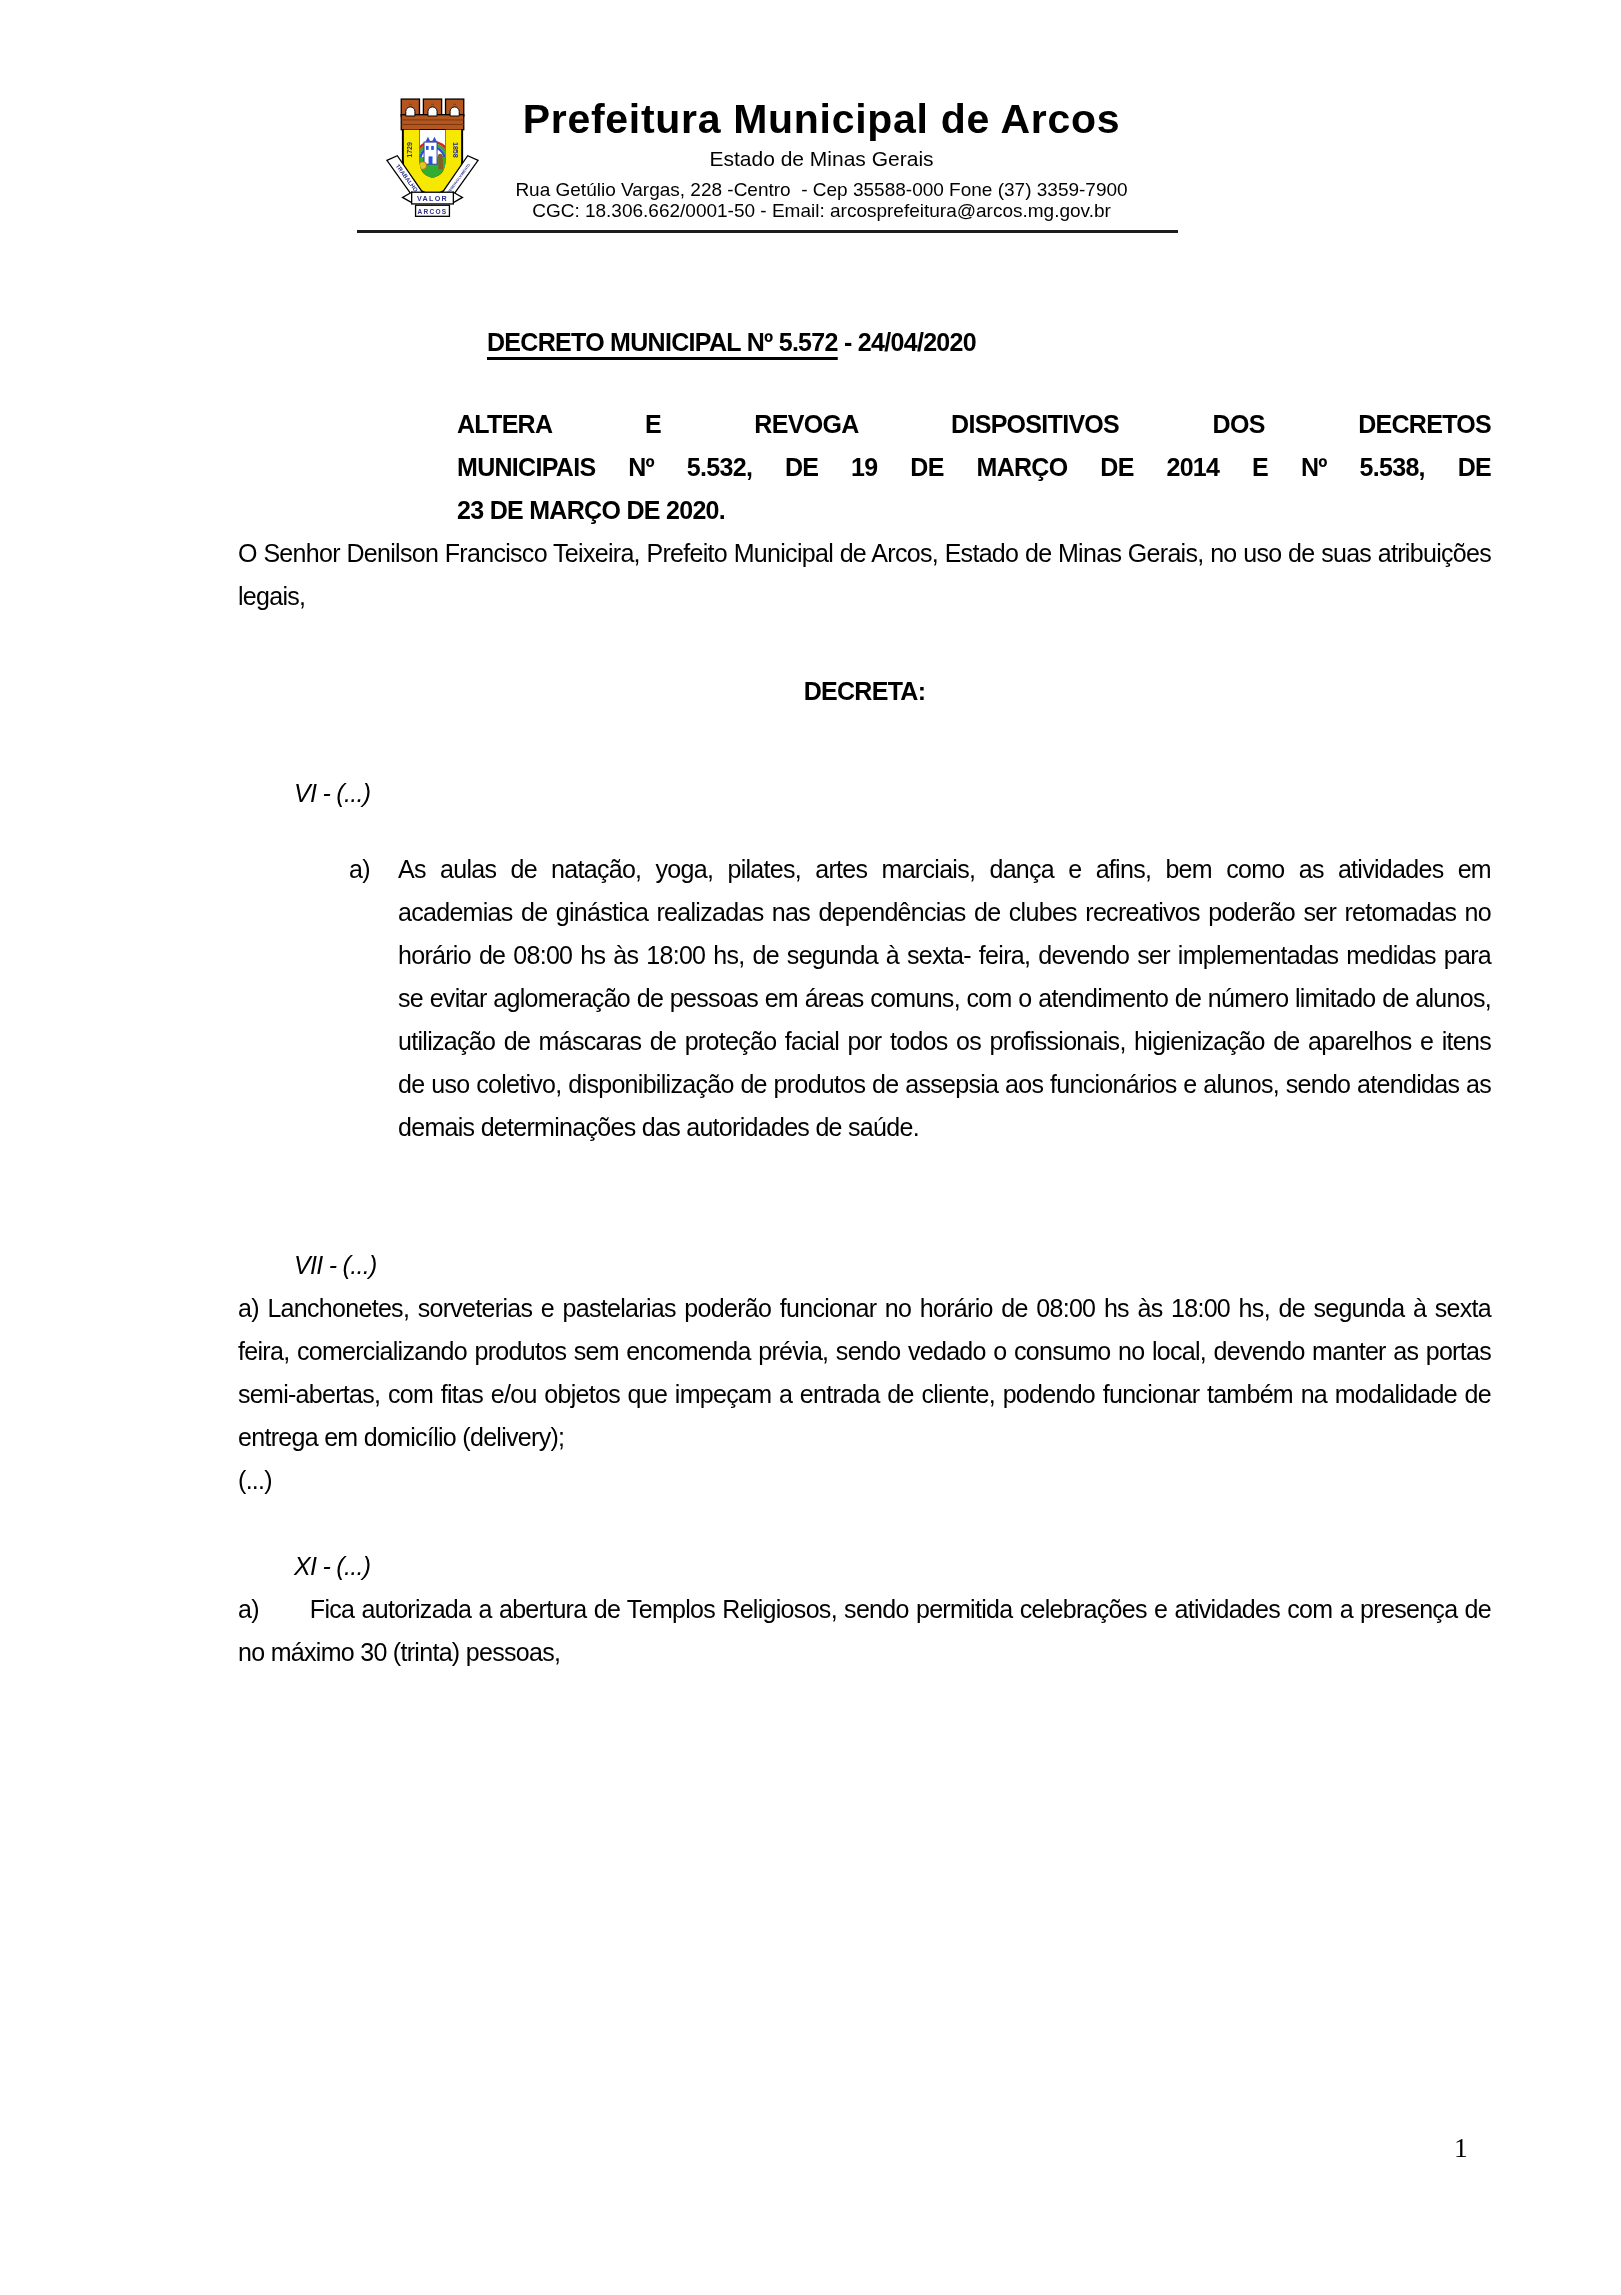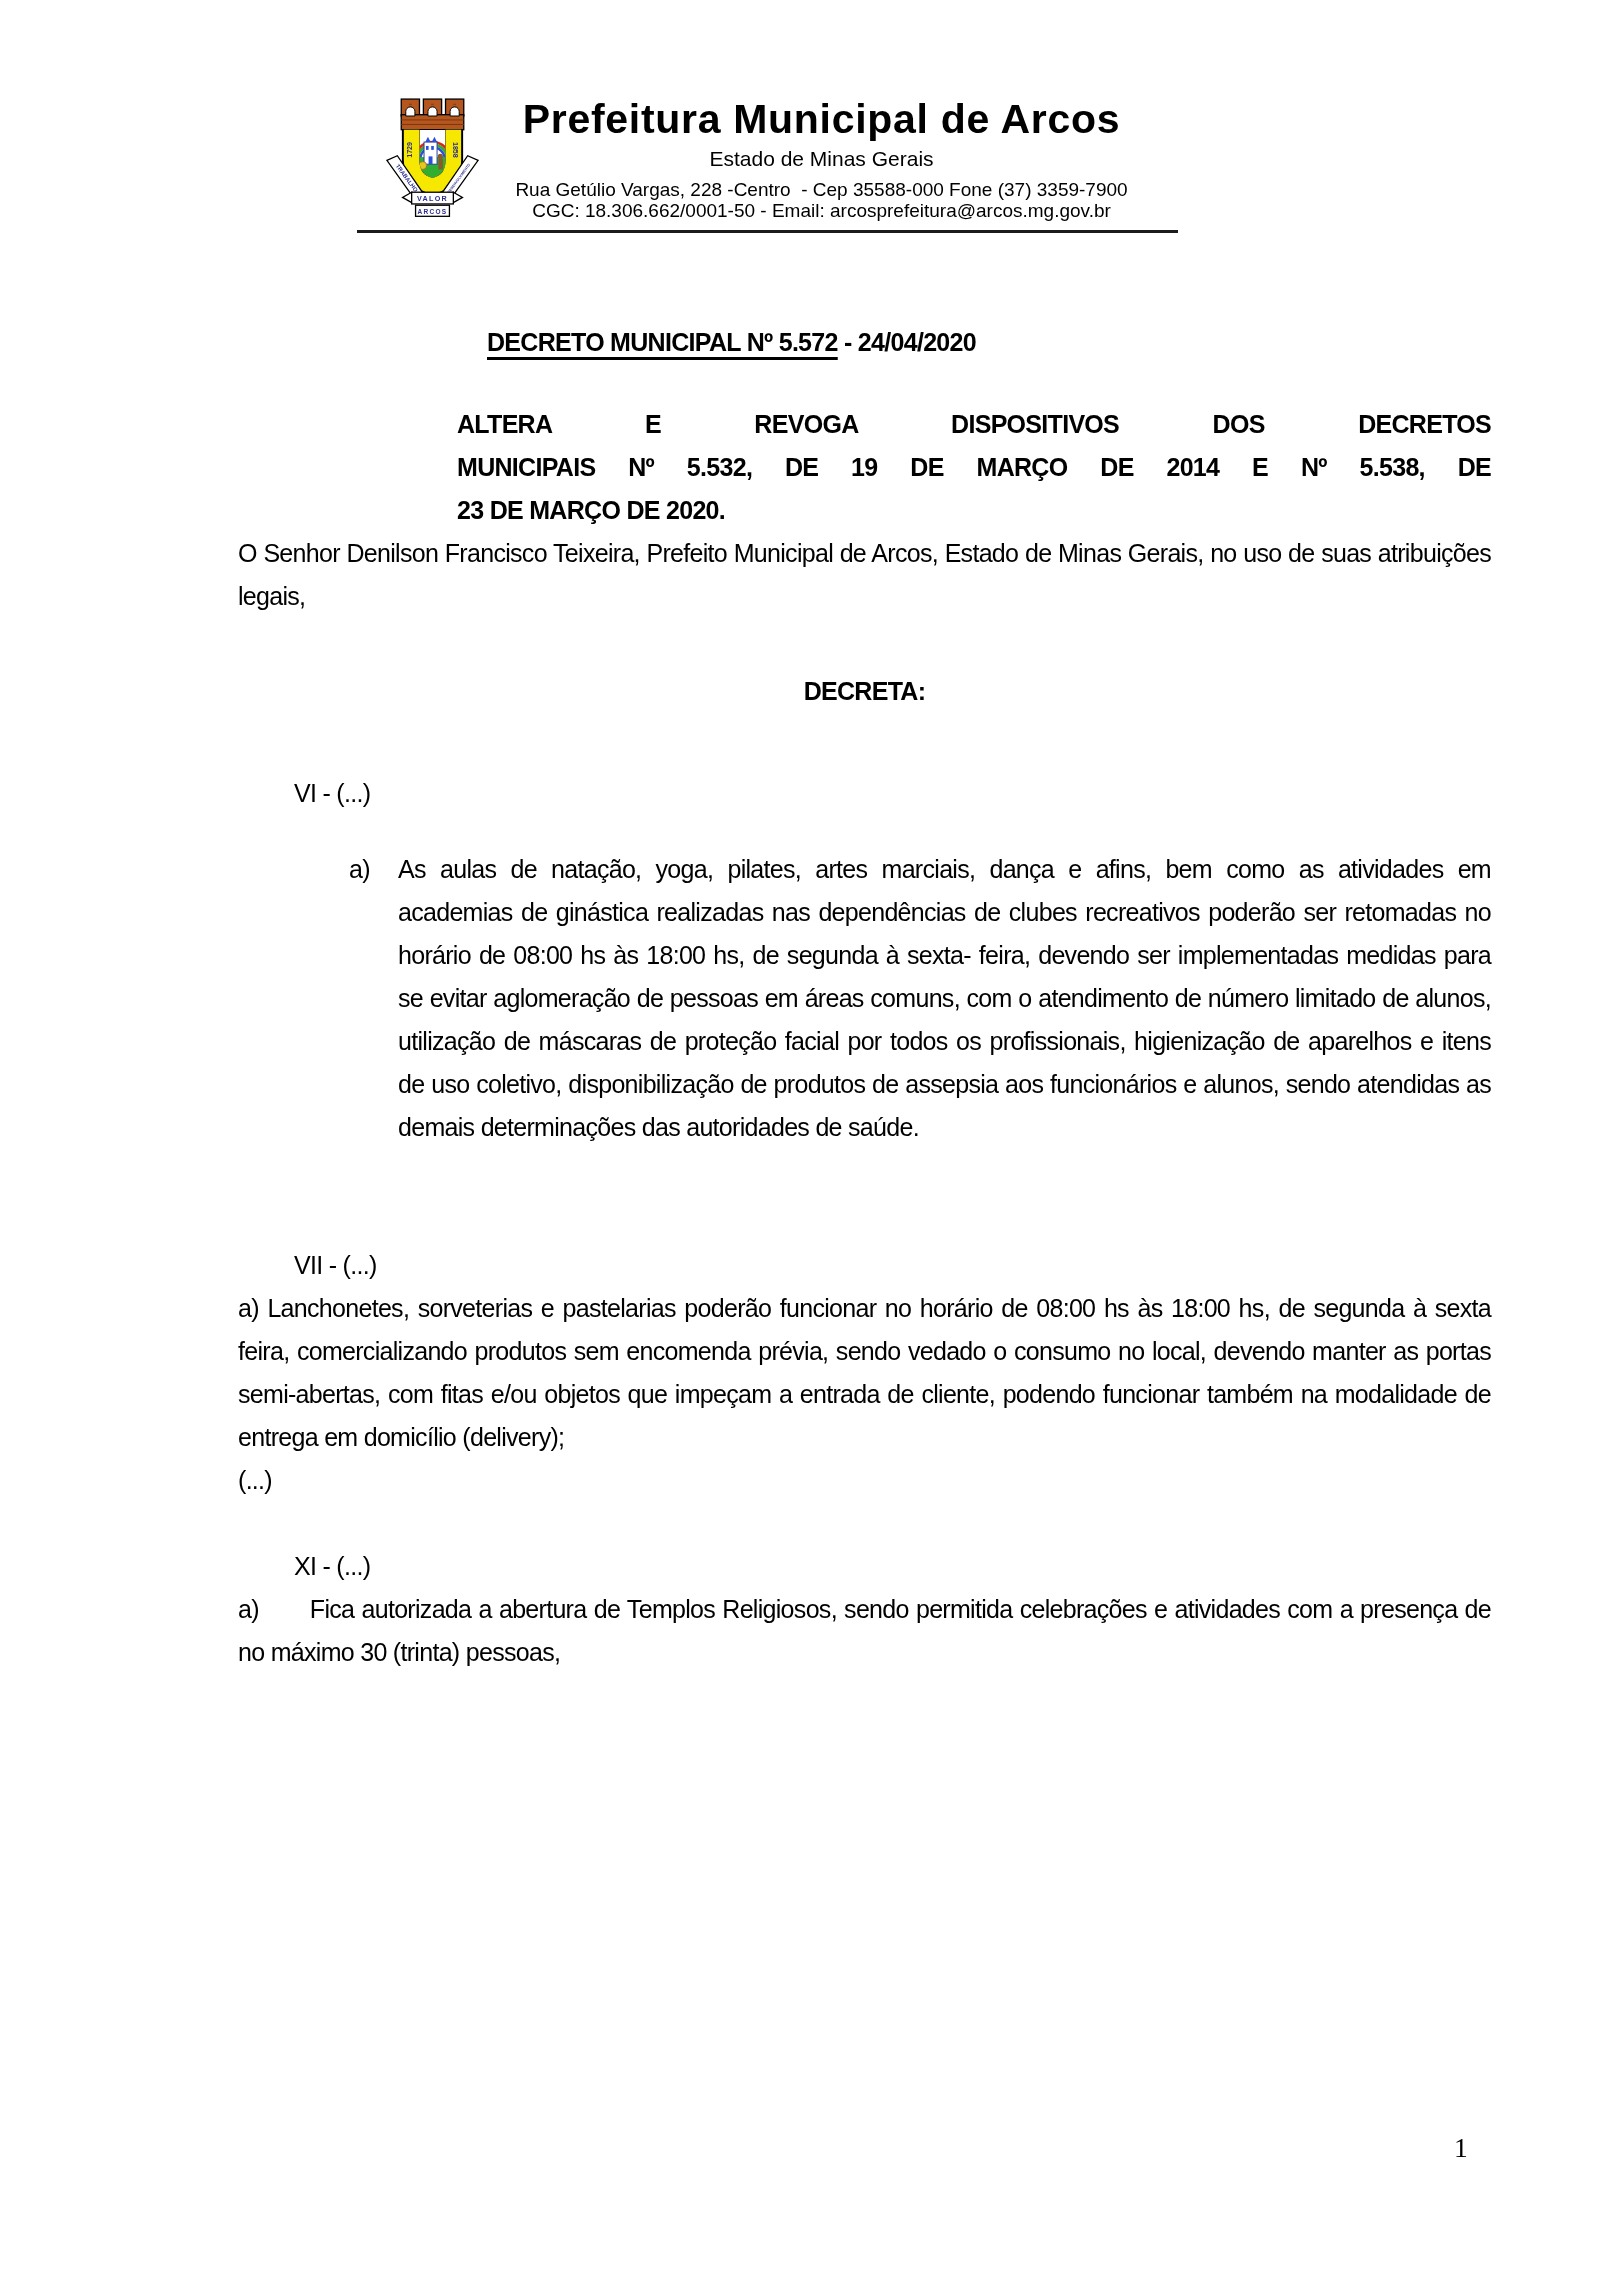--- a/index.html
+++ b/index.html
@@ -51,21 +51,21 @@
   .summary { margin-top: 39px; margin-left: 219px; font-weight: bold; }
   .jline { text-align: justify; text-align-last: justify; }
   .jline:last-child { text-align-last: auto; }
 
   .preamble { margin-top: 43px; margin-left: 219px; text-align: justify; }
 
   .decreta { margin-top: 52px; width: 100%; text-align: center; font-weight: bold; }
 
   .art1 { margin-top: 43px; text-align: justify; text-indent: 281px; }
 
-  .sec-label { margin-left: 56px; }
+  .sec-label { margin-left: 56px; font-style: italic; }
   .sec-label.vi  { margin-top: 59px; }
   .sec-label.vii { margin-top: 95px; }
   .sec-label.xi  { margin-top: 43px; }
 
   .hang {
     margin-top: 33px;
     margin-left: 111px;
     padding-left: 49px;
     position: relative;
     text-align: justify;

